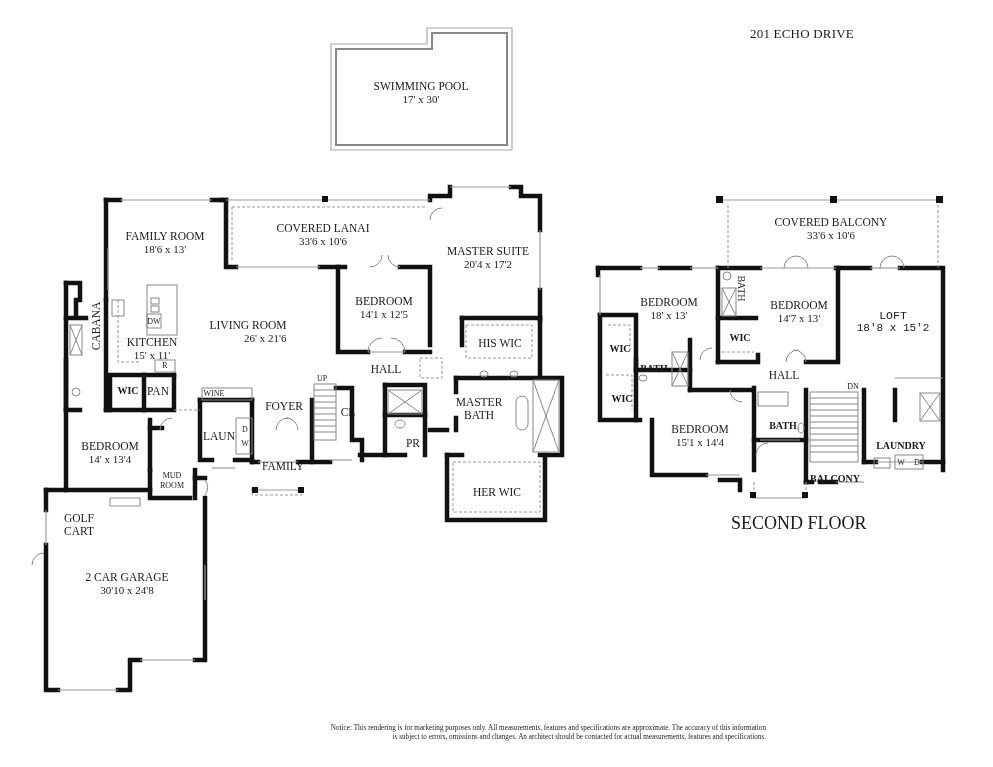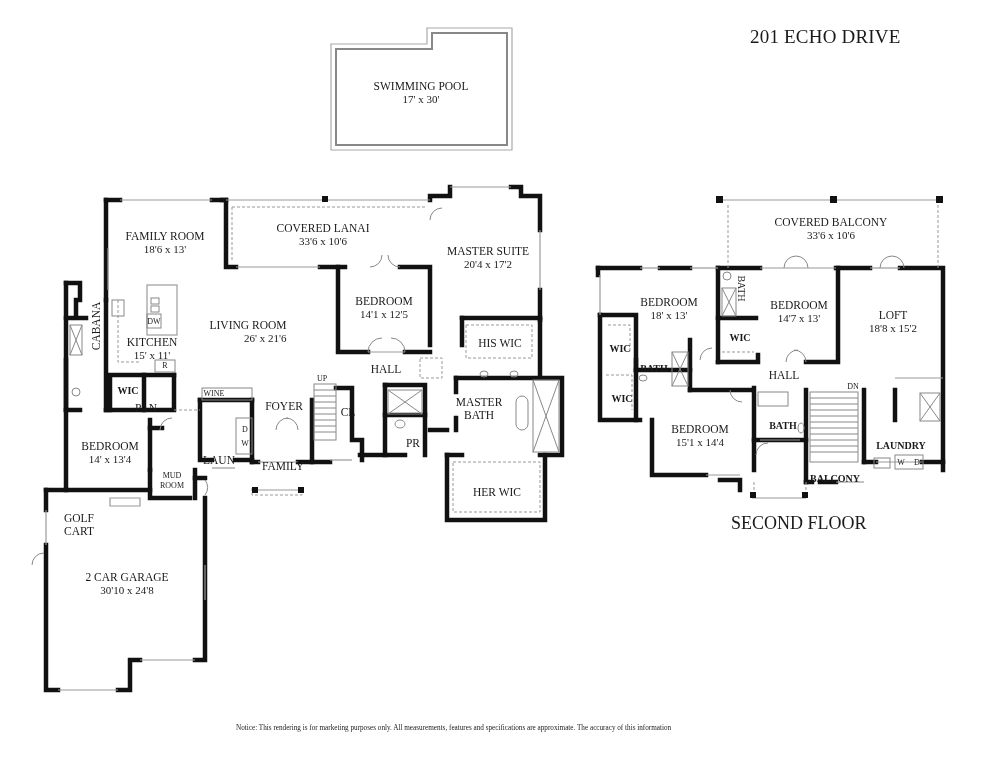--- a/index.html
+++ b/index.html
@@ -3,23 +3,23 @@
 <meta charset="utf-8">
 <style>
   html, body { margin:0; padding:0; background:#ffffff; }
   body { width:993px; height:767px; position:relative; overflow:hidden;
          font-family:"Liberation Serif", "DejaVu Serif", serif; color:#1a1a1a; }
   svg.plan { position:absolute; left:0; top:0; }
   .lbl { position:absolute; text-align:center; line-height:1.15; font-size:11.5px; white-space:nowrap; transform:translateX(-50%); }
   .lbl .dim { display:block; font-size:11px; }
   .sm { font-size:10px;font-weight:bold; }
   .xs { font-size:8px; }
-  .title { position:absolute; left:750px; top:26px; font-size:19px; letter-spacing:0.2px; }
+  .title { position:absolute; left:750px; top:26px; font-size:13px; letter-spacing:0.2px; }
   .floorlbl { position:absolute; left:731px; top:513px; font-size:18px; }
-  .notice { position:absolute; left:236px; top:724px; width:530px; text-align:left; font-size:7.2px; line-height:1.3; color:#222; }
+  .notice { position:absolute; left:236px; top:724px; width:530px; text-align:right; font-size:7.2px; line-height:1.3; color:#222; }
   .vert { position:absolute; transform-origin:center; transform:rotate(-90deg); font-size:11.5px; white-space:nowrap; }
   .vert-r { position:absolute; transform-origin:center; transform:rotate(90deg); font-size:10px; white-space:nowrap; }
 </style>
 </head>
 <body>
 
 <svg class="plan" width="993" height="767" viewBox="0 0 993 767" xmlns="http://www.w3.org/2000/svg">
 
   <g fill="none">
     <path d="M331,44 L427,44 L427,28 L512,28 L512,150 L331,150 Z" stroke="#aaa" stroke-width="1.2"></path>
@@ -315,25 +315,25 @@
   <span>BEDROOM</span>
   <span class="dim">14' x 13'4</span>
 </div>
 <div class="lbl" style="left:127px;top:571px;">
   <span>2 CAR GARAGE</span>
   <span class="dim">30'10 x 24'8</span>
 </div>
 
 <div class="vert" style="left:72px;top:320px;">CABANA</div>
 <div class="lbl sm" style="left:128px;top:385px;">WIC</div>
-<div class="lbl" style="left:146px;top:385px;margin-top:17px;">PAN</div>
+<div class="lbl" style="left:158px;top:385px;">PAN</div>
 <div class="lbl xs" style="left:165px;top:361px;">R</div>
 <div class="lbl xs" style="left:154px;top:317px;">DW</div>
 <div class="lbl xs" style="left:214px;top:389px;">WINE</div>
-<div class="lbl" style="left:219px;top:454px;">LAUN</div>
+<div class="lbl" style="left:219px;top:430px;">LAUN</div>
 <div class="lbl xs" style="left:245px;top:425px;">D</div>
 <div class="lbl xs" style="left:245px;top:439px;">W</div>
 <div class="lbl" style="left:284px;top:400px;">FOYER</div>
 <div class="lbl" style="left:283px;top:460px;">FAMILY</div>
 <div class="lbl xs" style="left:322px;top:374px;">UP</div>
 <div class="lbl" style="left:348px;top:406px;">CL</div>
 <div class="lbl" style="left:386px;top:363px;">HALL</div>
 <div class="lbl" style="left:500px;top:337px;text-align:center;">HIS WIC</div>
 <div class="lbl" style="left:479px;top:396px;">
   <span>MASTER</span><br>
@@ -355,21 +355,21 @@
   <span class="dim">33'6 x 10'6</span>
 </div>
 <div class="lbl" style="left:669px;top:296px;">
   <span>BEDROOM</span>
   <span class="dim">18' x 13'</span>
 </div>
 <div class="lbl" style="left:799px;top:299px;">
   <span>BEDROOM</span>
   <span class="dim">14'7 x 13'</span>
 </div>
-<div class="lbl" style="left:893px;top:309px;">
+<div class="lbl" style="left:893px;top:309px;font-family:Liberation Mono, monospace;">
   <span>LOFT</span>
   <span class="dim">18'8 x 15'2</span>
 </div>
 <div class="lbl" style="left:700px;top:423px;">
   <span>BEDROOM</span>
   <span class="dim">15'1 x 14'4</span>
 </div>
 
 <div class="vert-r" style="left:728px;top:283px;">BATH</div>
 <div class="lbl sm" style="left:620px;top:343px;">WIC</div>
@@ -381,13 +381,14 @@
 <div class="lbl xs" style="left:853px;top:382px;">DN</div>
 <div class="lbl sm" style="left:795px;top:473px;margin-left:40px;">BALCONY</div>
 <div class="lbl sm" style="left:901px;top:440px;">LAUNDRY</div>
 <div class="lbl xs" style="left:901px;top:458px;">W</div>
 <div class="lbl xs" style="left:917px;top:458px;">D</div>
 
 <div class="floorlbl">SECOND FLOOR</div>
 
 <div class="notice">
   <div>Notice: This rendering is for marketing purposes only. All measurements, features and specifications are approximate. The accuracy of this information</div>
+  <div>is subject to errors, omissions and changes. An architect should be contacted for actual measurements, features and specifications.</div>
 </div>
 
 </body></html>

